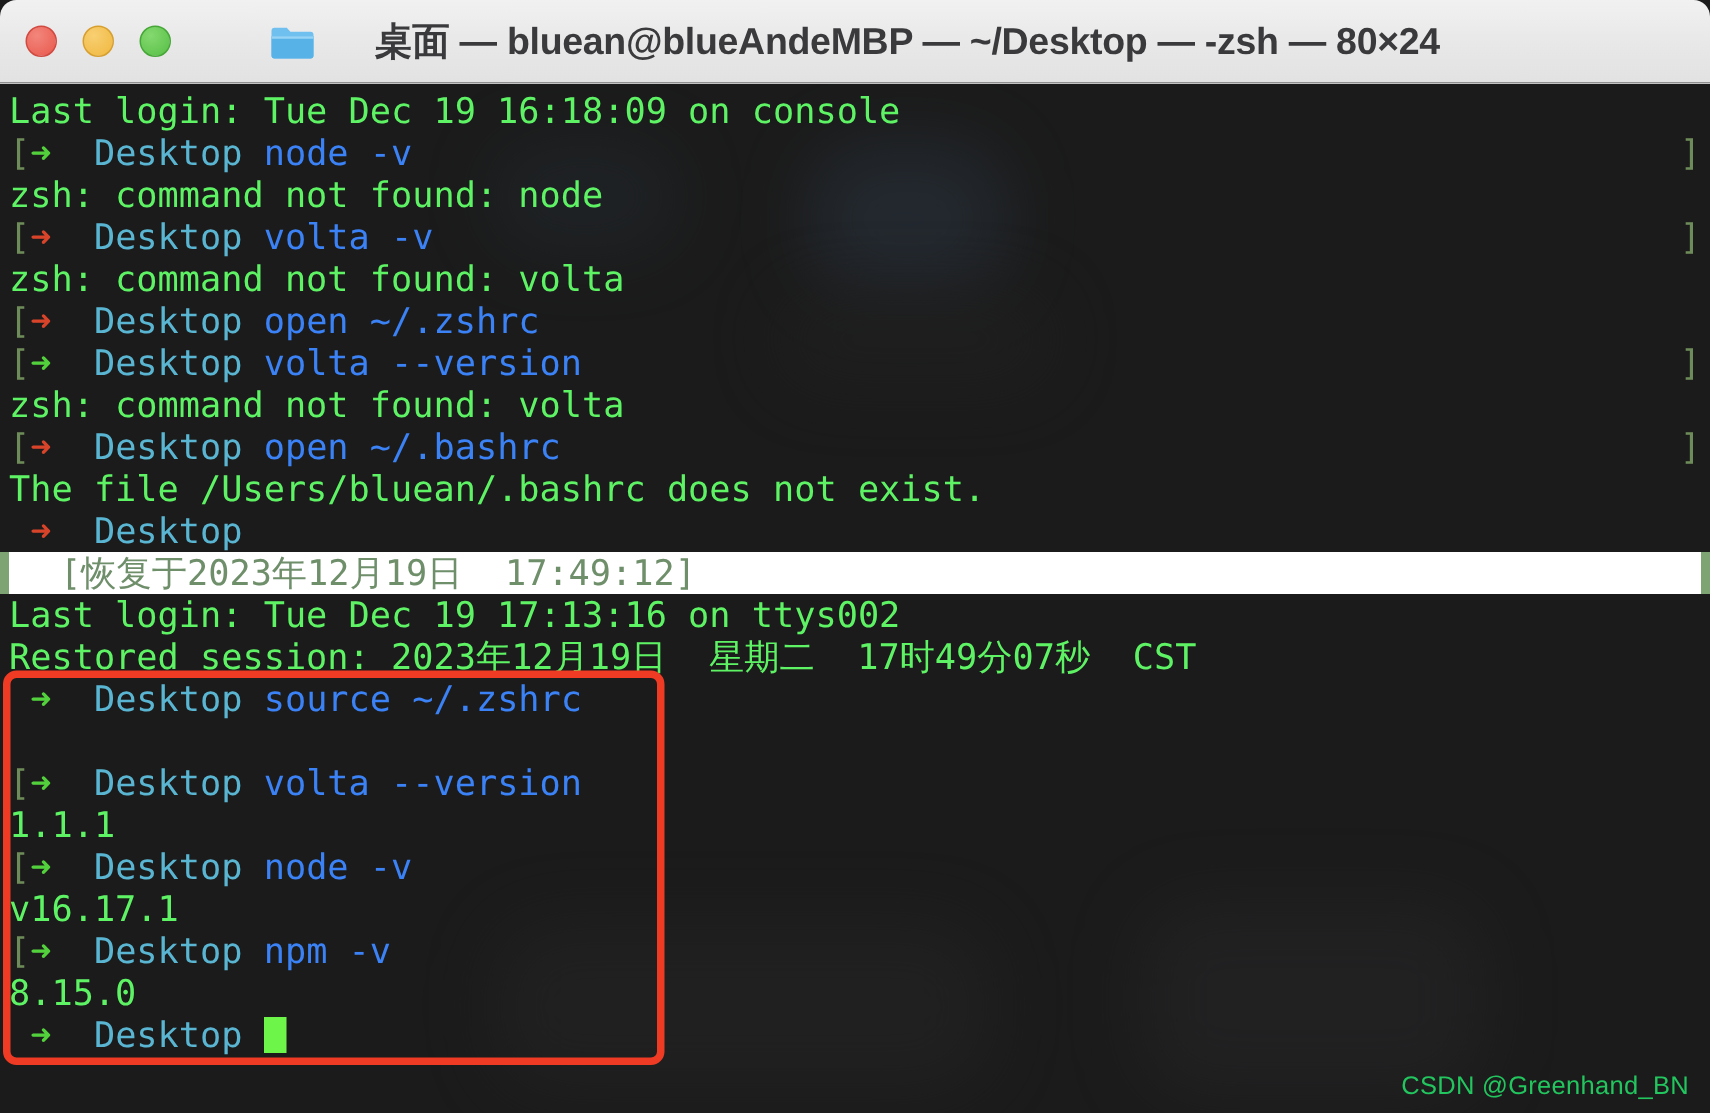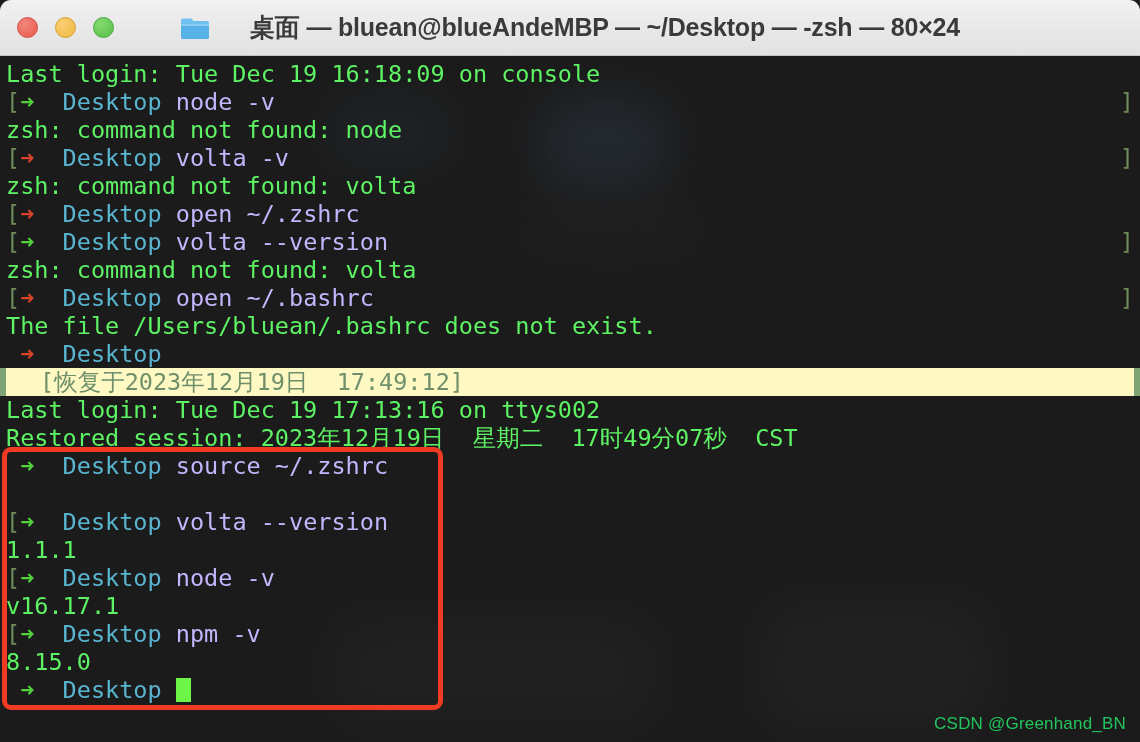--- a/index.html
+++ b/index.html
@@ -94,36 +94,36 @@
     line-height: 28px;
     letter-spacing: 0px;
     white-space: pre;
   }
   .row { height: 28px; position: relative; }
   .c-out     { color: #5ef364; }
   .c-dir     { color: #59b5d1; font-weight: normal; }
   .c-arrow-ok   { color: #53d13d; font-weight: bold; }
   .c-arrow-err  { color: #d8442a; font-weight: bold; }
   .c-bracket { color: #6e8c5a; }
-  .c-cmd     { color: #c4b5fd; }
+  .c-cmd     { color: #3b82f6; }
 
   .rbracket {
     position: absolute;
     right: 6px;
     top: 0;
     color: #6e8c5a;
   }
 
   
   .restore-row {
     position: relative;
     height: 28px;
     width: 1140px;
     margin-left: -6px;
-    background: #fef9c3;
+    background: #ffffff;
     color: #6e8c6a;
     display: flex;
     align-items: center;
   }
   .restore-row .edge-l,
   .restore-row .edge-r {
     width: 6px; height: 28px;
     background: #7da472;
     flex: none;
   }

